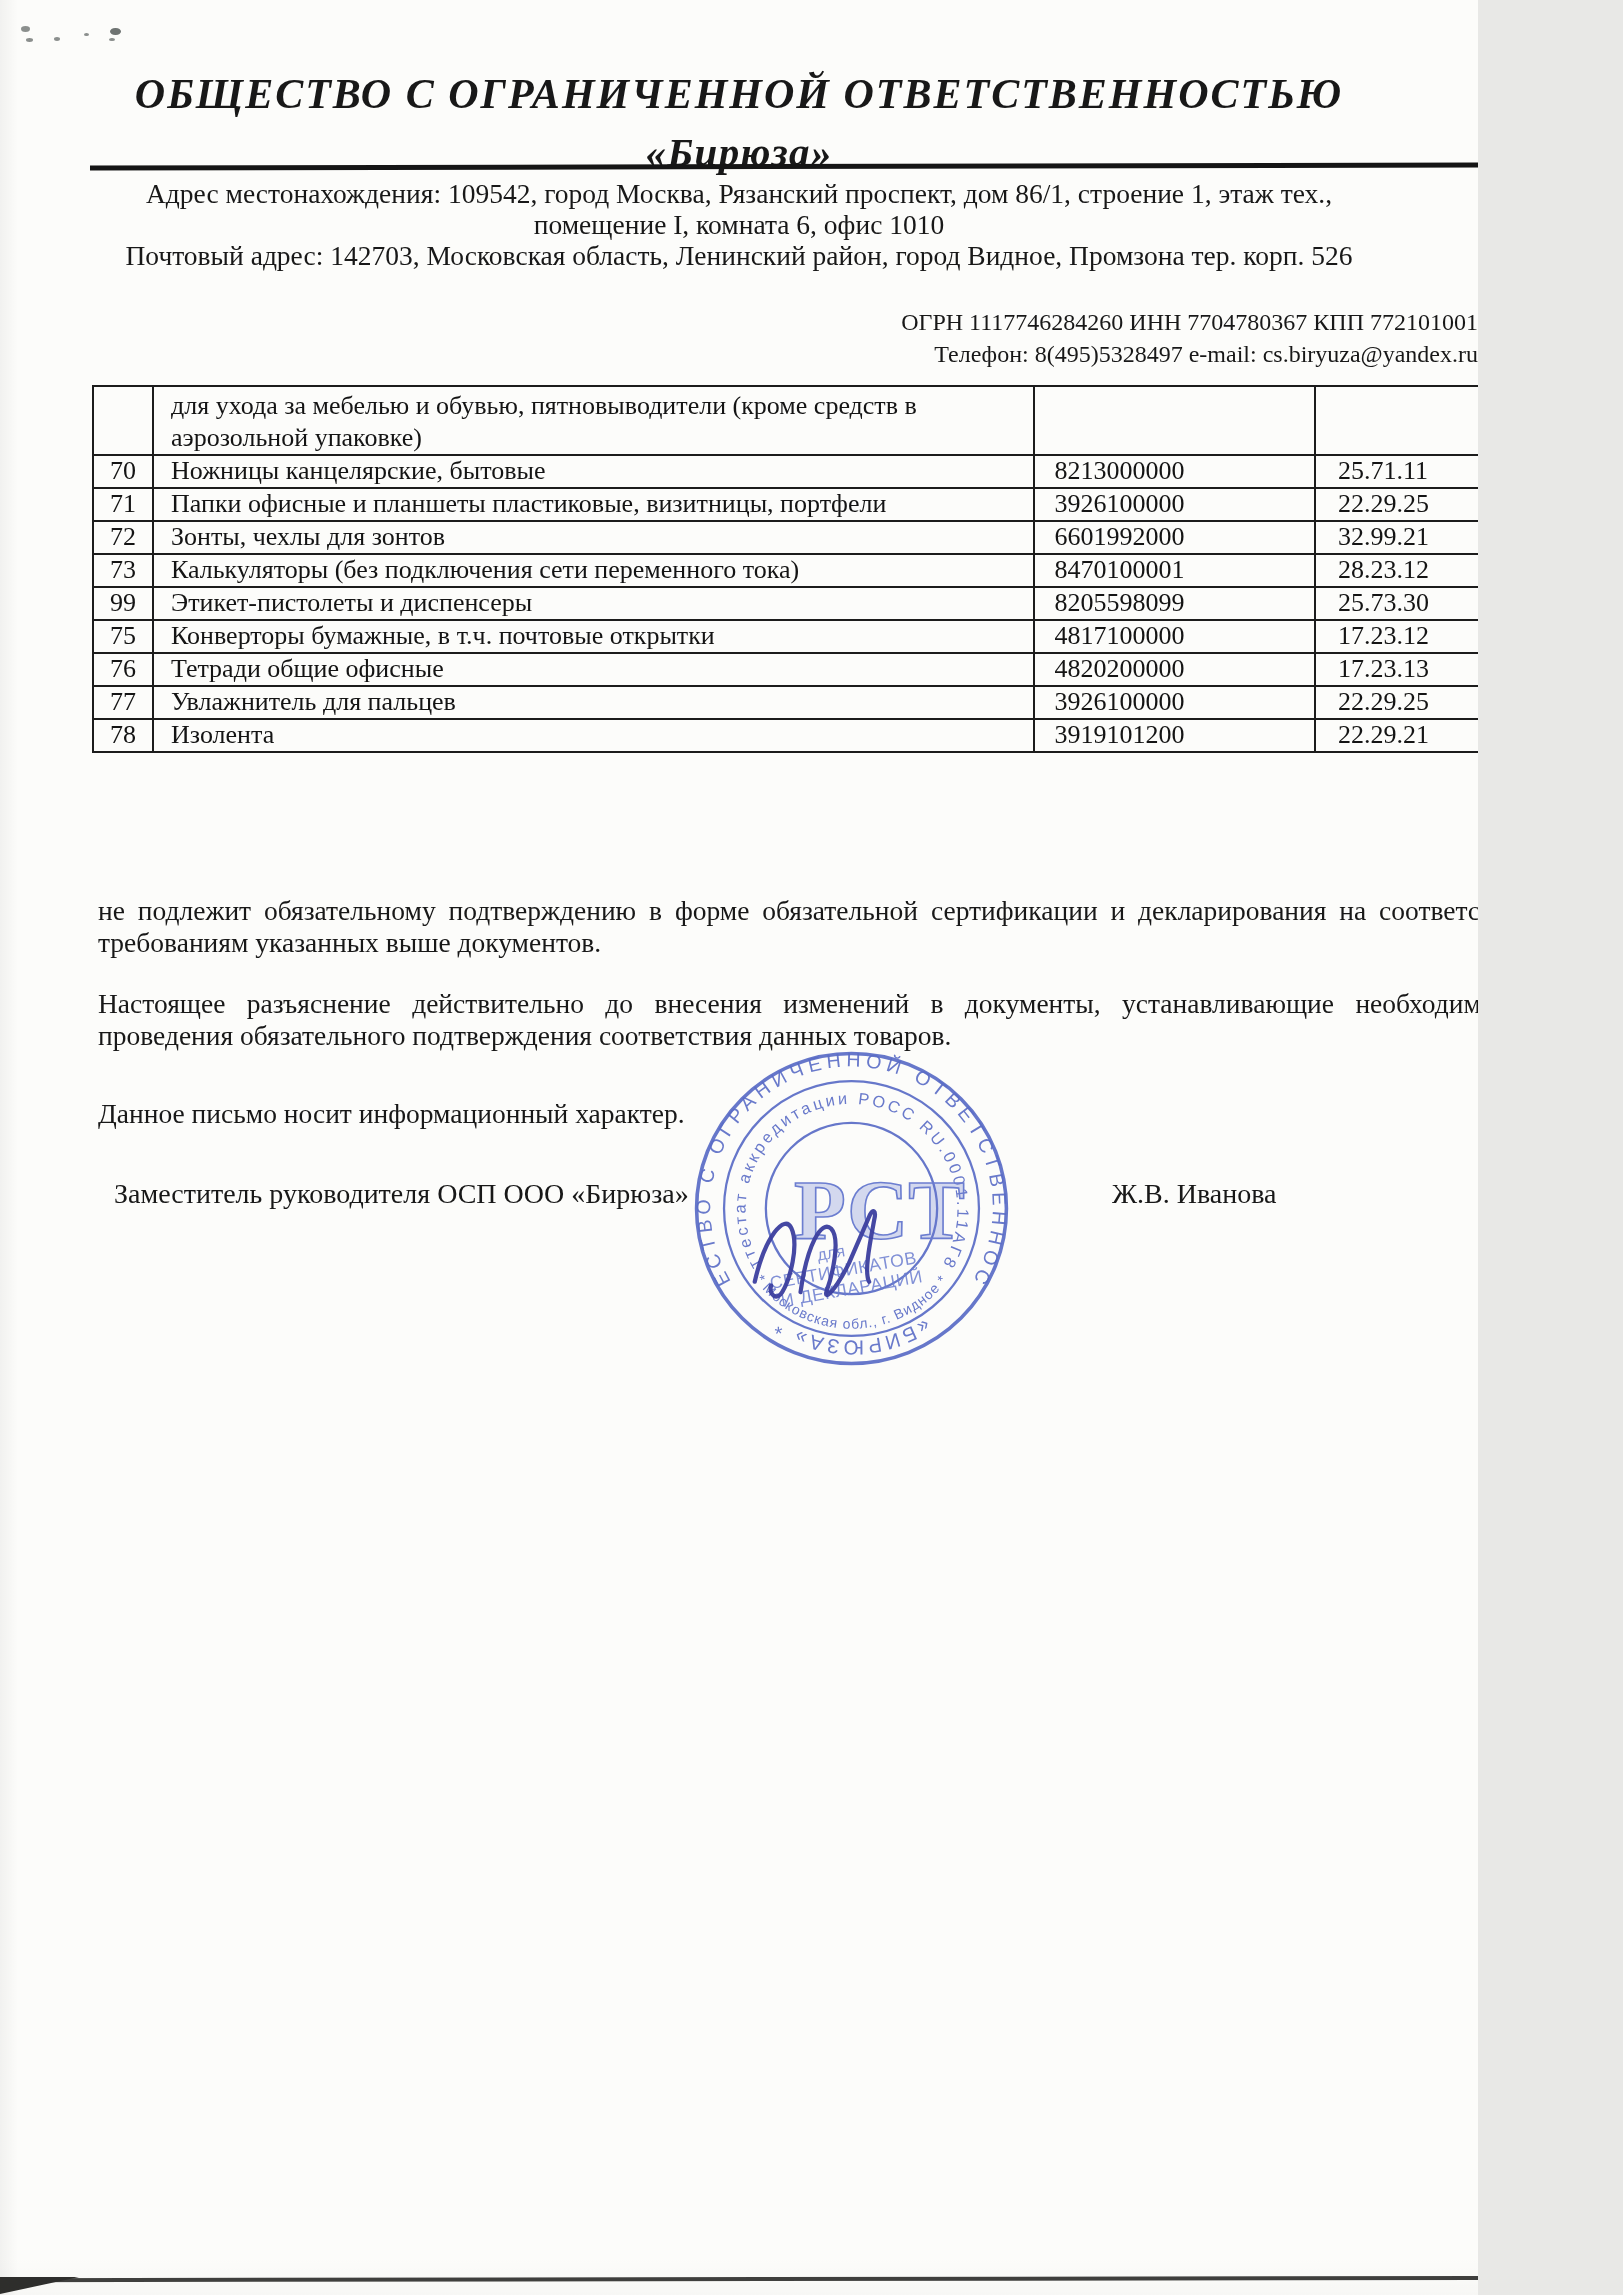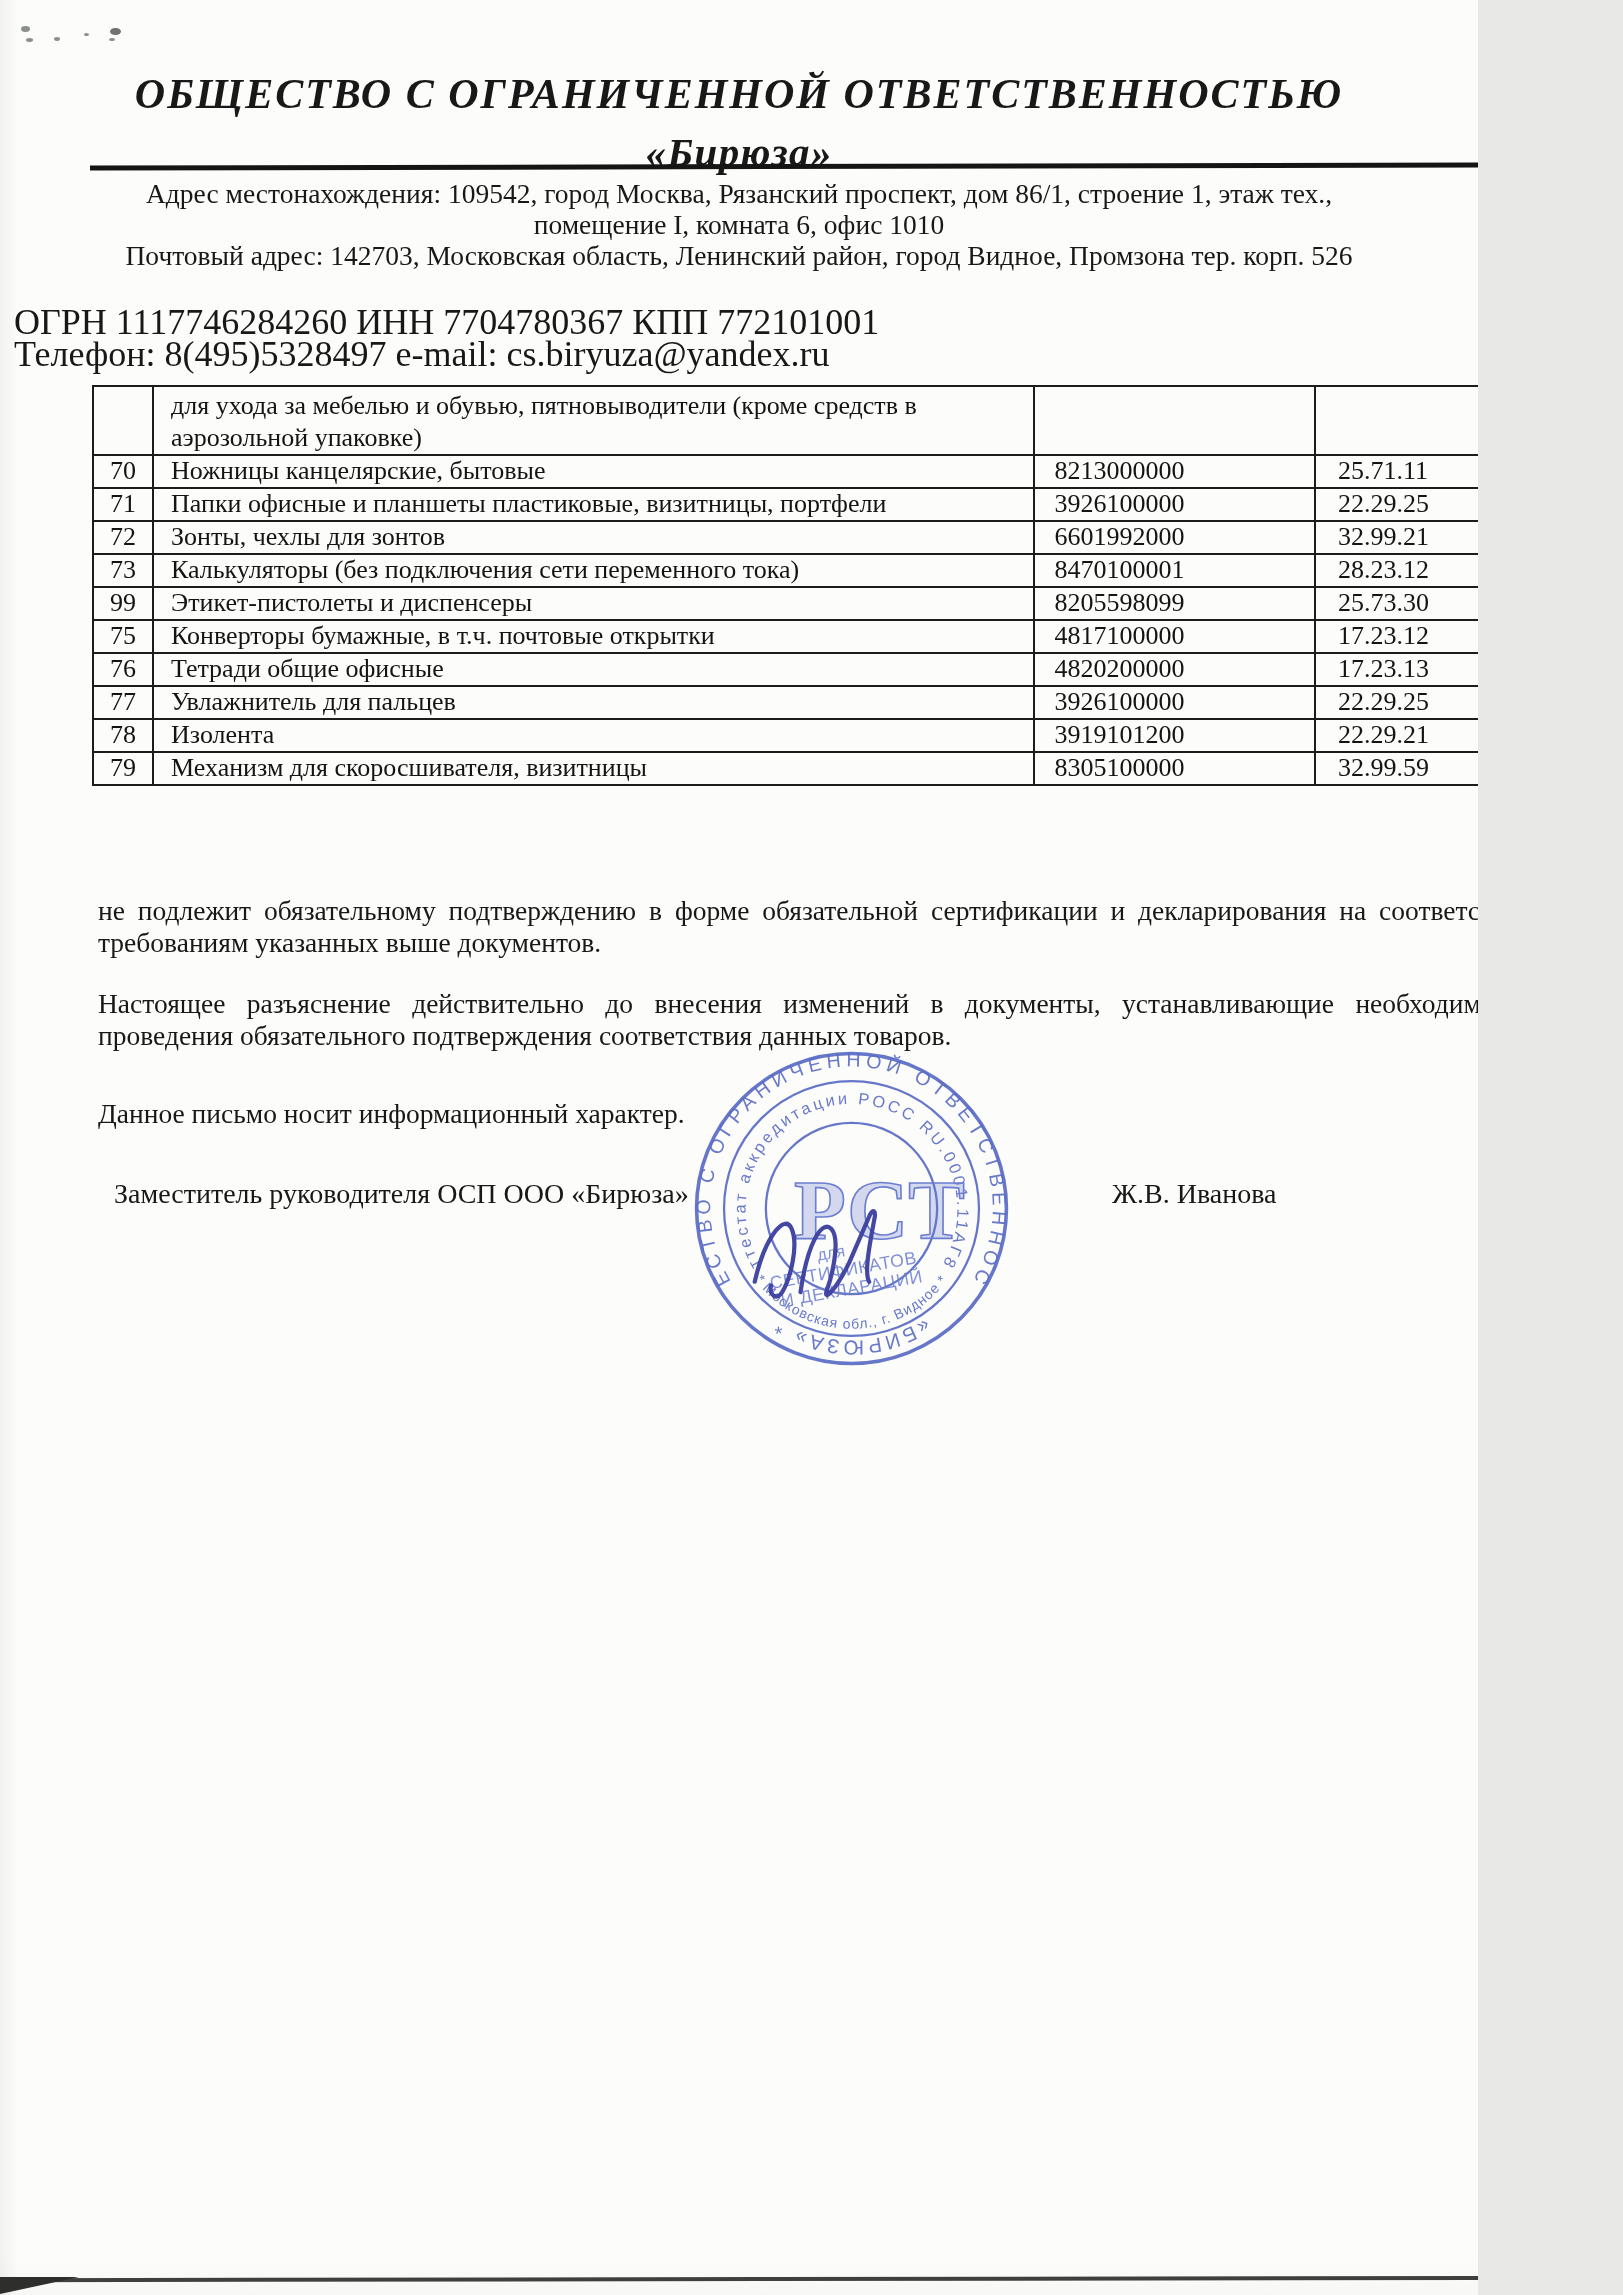--- a/index.html
+++ b/index.html
@@ -22,21 +22,21 @@
   .title-line1{
     font-size:42px;font-weight:bold;font-style:italic;
     letter-spacing:2px;white-space:nowrap;line-height:1.0;
   }
   .title-line2{
     font-size:41px;font-weight:bold;font-style:italic;
     letter-spacing:1.3px;margin-top:17px;line-height:1.0;
   }
   .head-rule{position:absolute;left:90px;top:164px;width:1444px;height:5.2px;background:#151515;transform:rotate(-0.12deg);}
   .addr-block{position:absolute;left:0;top:178px;width:100%;text-align:center;font-size:27.5px;line-height:31px;}
-  .reg-block{position:absolute;left:0;top:306px;width:100%;text-align:left;font-size:36px;line-height:32px;margin-left:14px;}
+  .reg-block{position:absolute;left:0;top:306px;width:100%;text-align:right;font-size:24px;line-height:32px;}
 
   
   table.codes{
     position:absolute;left:92px;top:385px;width:1429px;
     border-collapse:collapse;table-layout:fixed;
     font-size:26px;color:#141414;
   }
   table.codes td{
     border:2px solid #1c1c1c;
     vertical-align:middle;
@@ -157,26 +157,20 @@
         <td>Увлажнитель для пальцев</td>
         <td class="code">3926100000</td>
         <td class="okpd">22.29.25</td>
       </tr>
       <tr class="item">
         <td class="num">78</td>
         <td>Изолента</td>
         <td class="code">3919101200</td>
         <td class="okpd">22.29.21</td>
       </tr>
-      <tr class="item">
-        <td class="num">79</td>
-        <td>Механизм для скоросшивателя, визитницы</td>
-        <td class="code">8305100000</td>
-        <td class="okpd">32.99.59</td>
-      </tr>
     </tbody>
   </table>
 
   <div class="bodytext">
     <p>не подлежит обязательному подтверждению в форме обязательной сертификации и декларирования на соответствие требованиям указанных выше документов.</p>
     <p>Настоящее разъяснение действительно до внесения изменений в документы, устанавливающие необходимость проведения обязательного подтверждения соответствия данных товаров.</p>
     <p class="last">Данное письмо носит информационный характер.</p>
   </div>
 
   <div class="sig-row">

